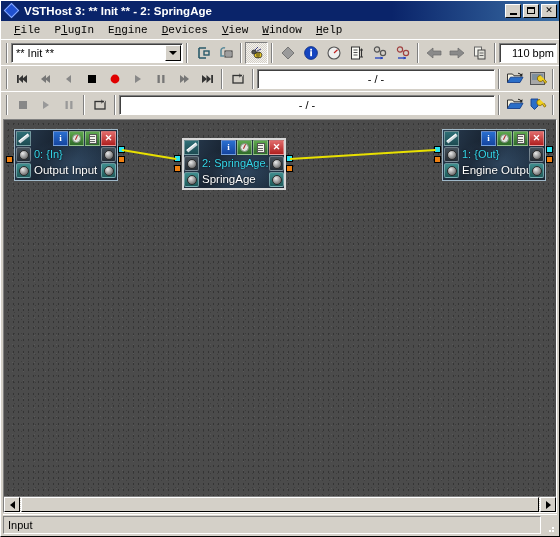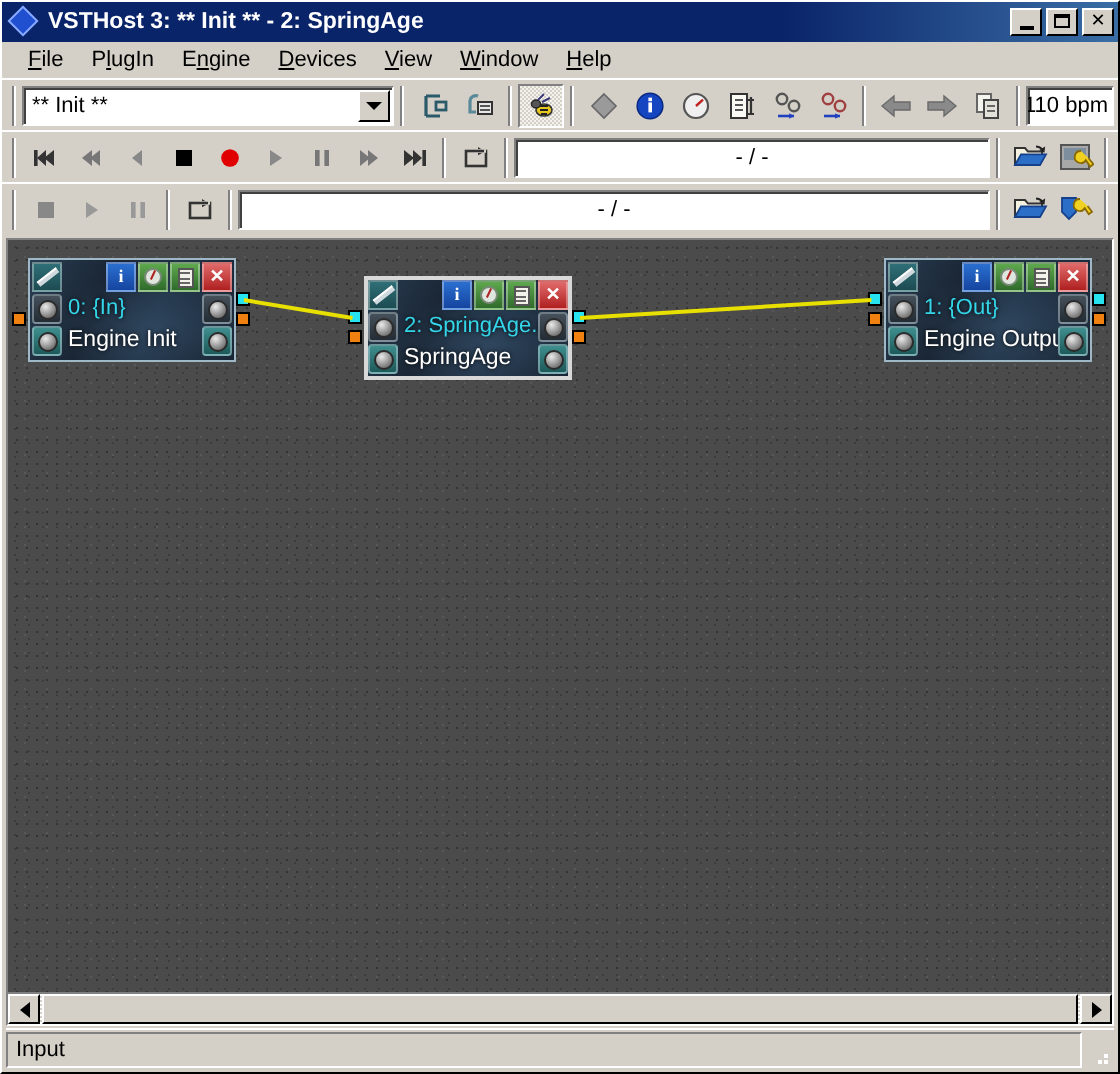--- a/index.html
+++ b/index.html
@@ -62,20 +62,21 @@
   .tbtn.max i { display:block; width:8px; height:7px; border:1px solid #000; border-top-width:2px; font-style:normal; }
 
   
   .menubar {
     height: 18px;
     display: flex; align-items: center;
     background: #d4d0c8;
     padding-left: 6px;
     flex: 0 0 auto;
     border-bottom: 1px solid #d4d0c8;
+    font-family: Liberation Mono, monospace;
   }
   .menu-item {
     padding: 1px 7px;
     font-size: 11px; color: #000;
     cursor: default; white-space: nowrap;
   }
   .menu-item u { text-decoration: underline; }
 
   
   .toolbar {
@@ -281,21 +282,21 @@
     <div class="menu-item">P<u>l</u>ugIn</div>
     <div class="menu-item">E<u>n</u>gine</div>
     <div class="menu-item"><u>D</u>evices</div>
     <div class="menu-item"><u>V</u>iew</div>
     <div class="menu-item"><u>W</u>indow</div>
     <div class="menu-item"><u>H</u>elp</div>
   </div>
 
   <div class="toolbar">
     <div class="tb-sep"></div>
-    <div class="combo" style="width:186px">
+    <div class="combo" style="width:172px">
       <div class="val">** Init **</div>
       <div class="arrow"></div>
     </div>
     <div class="tb-sep"></div>
 
     <div class="tb-btn">
       <svg width="16" height="16" viewBox="0 0 16 16">
         <path d="M4 3 h7 M4 3 v10 M4 13 h7" stroke="#2a5a6a" stroke-width="1.6" fill="none"></path>
         <rect x="9" y="6" width="5" height="4" fill="none" stroke="#2a5a6a" stroke-width="1.4"></rect>
       </svg>
@@ -540,21 +541,21 @@
             <div class="side-knobs">
               <div class="skn a">
                 <div class="k"></div>
               </div>
               <div class="skn b">
                 <div class="k"></div>
               </div>
             </div>
             <div class="plug-text">
               <div class="plug-l1">0: {In}</div>
-              <div class="plug-l2">Engine Init</div>
+              <div class="plug-l2">Output Input</div>
             </div>
             <div class="side-knobs">
               <div class="skn a">
                 <div class="k"></div>
               </div>
               <div class="skn b">
                 <div class="k"></div>
               </div>
             </div>
           </div>

